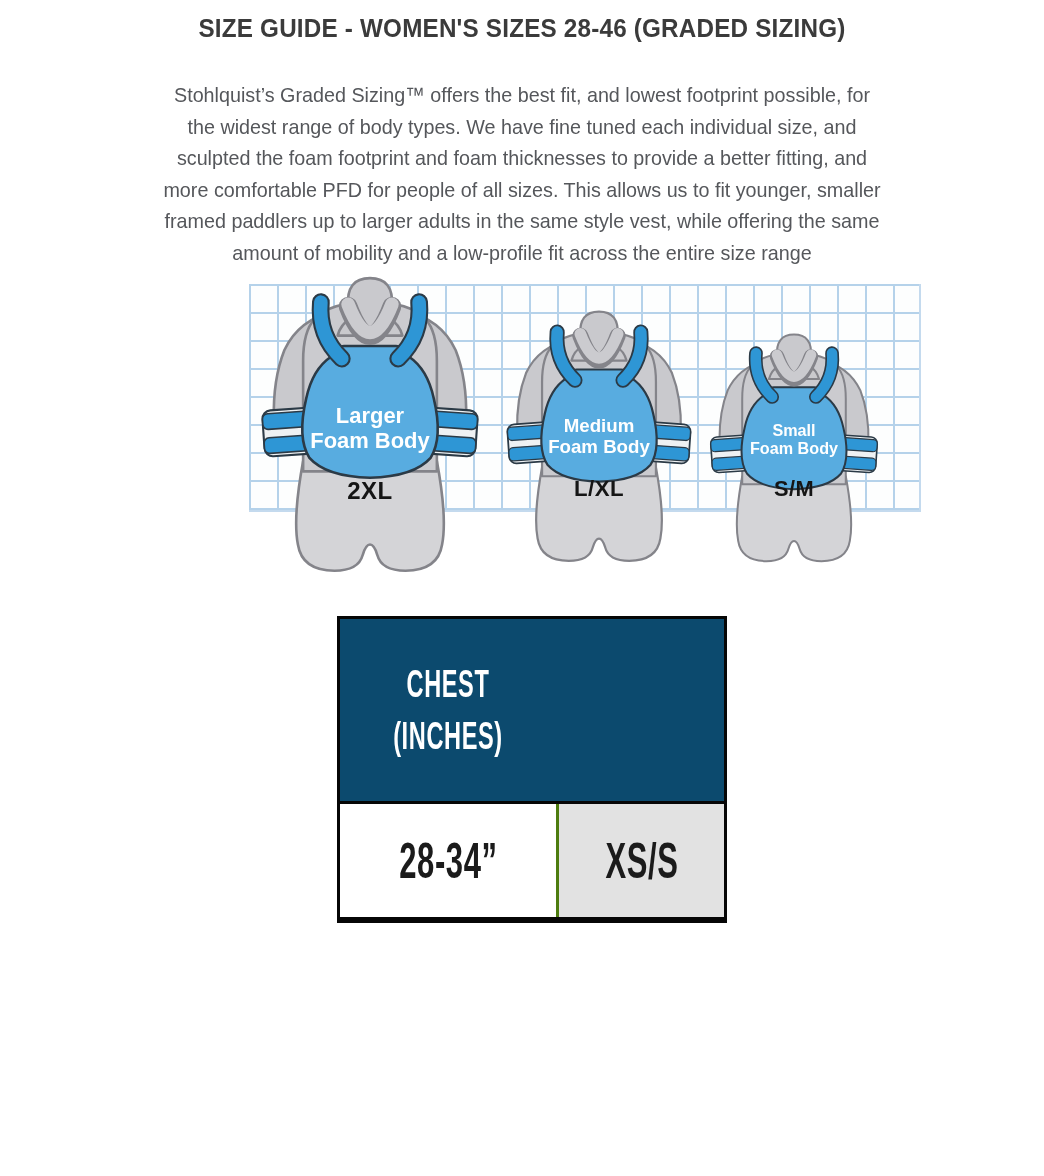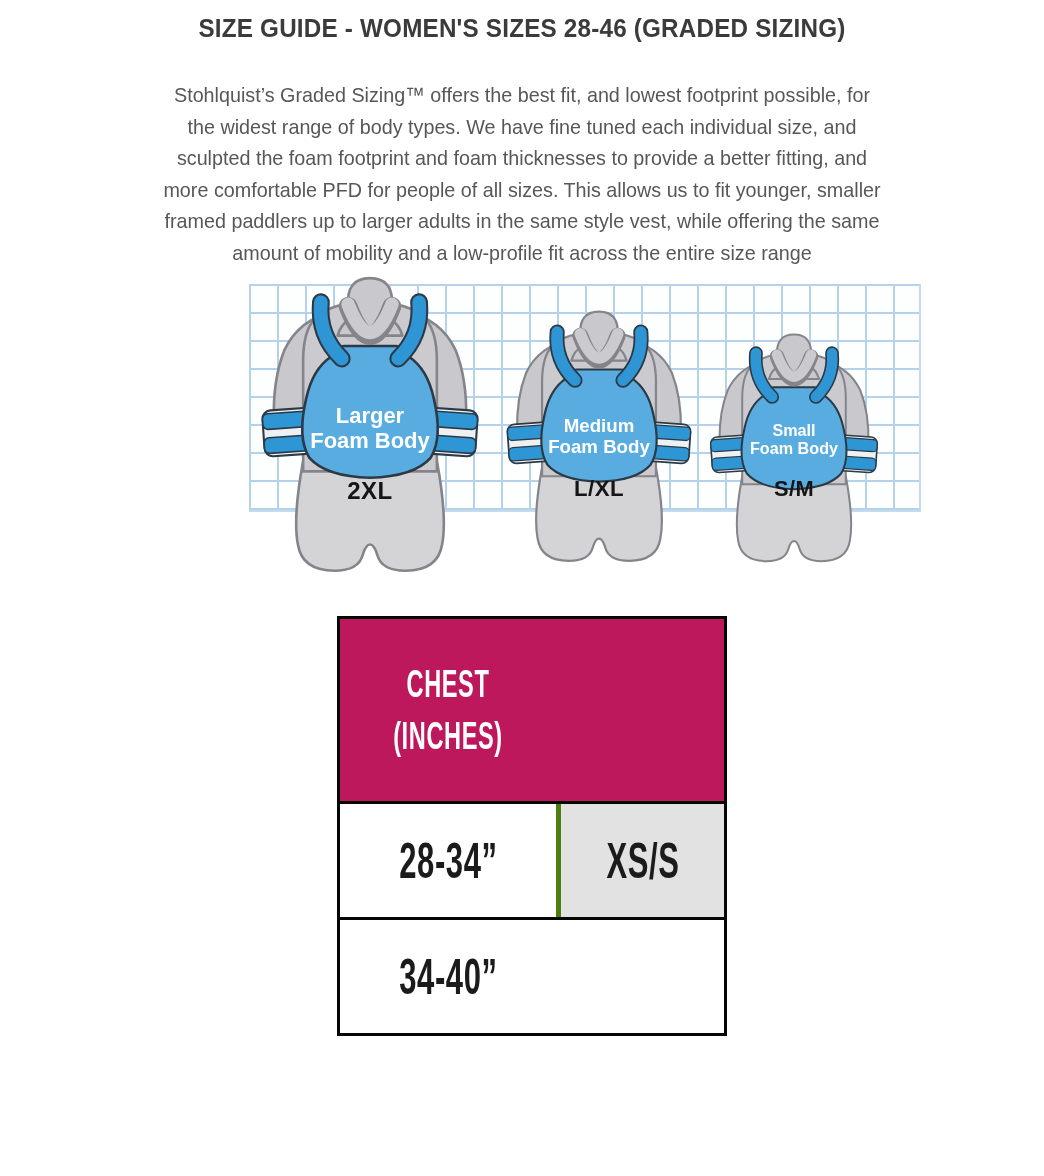--- a/index.html
+++ b/index.html
@@ -39,29 +39,29 @@
   .vest-t { fill:#ffffff; font-weight:bold; text-anchor:middle;
             font-family:"Liberation Sans", sans-serif; }
   .size-t { fill:#151515; font-weight:bold; text-anchor:middle;
             font-family:"Liberation Sans", sans-serif; letter-spacing:.5px; }
 
   
   .size-table {
     width:390px; margin:28px auto 0 auto; position:relative; left:10px;
     border:3px solid #060606; background:#fff;
   }
-  .thead { height:182px; background:#be185d; display:flex; align-items:center; }
+  .thead { height:182px; background:#0c4a6e; display:flex; align-items:center; }
   .thead-text { width:216px; text-align:center; color:#ffffff; }
   .thead-line {
     font-size:38px; font-weight:bold; line-height:52px; letter-spacing:1px;
     transform:scaleX(.62); white-space:nowrap;
   }
   .trow { display:grid; grid-template-columns:216px 1fr; border-top:3px solid #060606; }
   .cell { height:113px; display:flex; align-items:center; justify-content:center; background:#ffffff; }
-  .cell.size { background:#e2e2e2; border-left:5px solid #4d7c0f; }
+  .cell.size { background:#e2e2e2; border-left:3px solid #4d7c0f; }
   .tnum {
     font-size:50px; font-weight:bold; color:#1b1b1b; letter-spacing:1px;
     transform:scaleX(.62); white-space:nowrap;
   }
 </style>
 </head>
 <body>
 
 <div class="page">
 
@@ -140,19 +140,16 @@
     </div>
     <div class="trow">
       <div class="cell chest">
           <span class="tnum">28-34”</span>
         </div>
       <div class="cell size">
           <span class="tnum">XS/S</span>
         </div>
     </div>
     <div class="trow">
-      <div class="cell chest">
-          <span class="tnum">34-40”</span>
-        </div>
     </div>
   </div>
 
 </div>
 
 </body></html>

